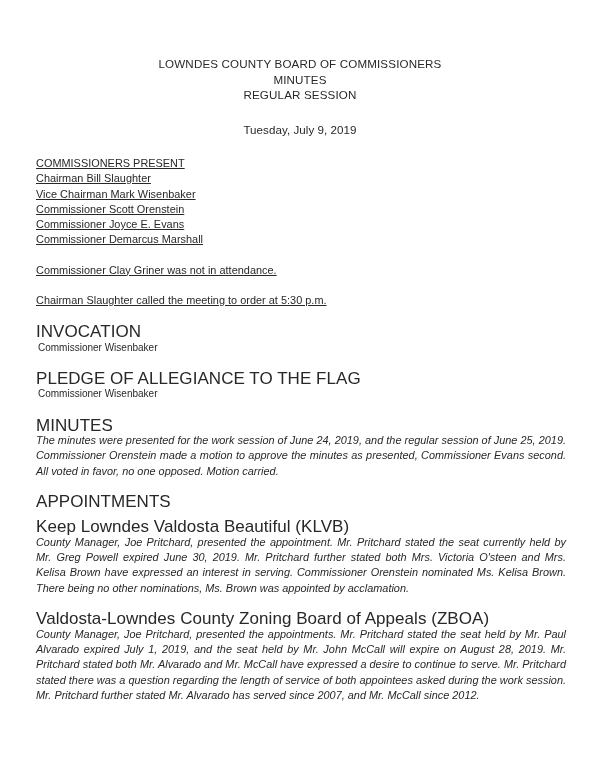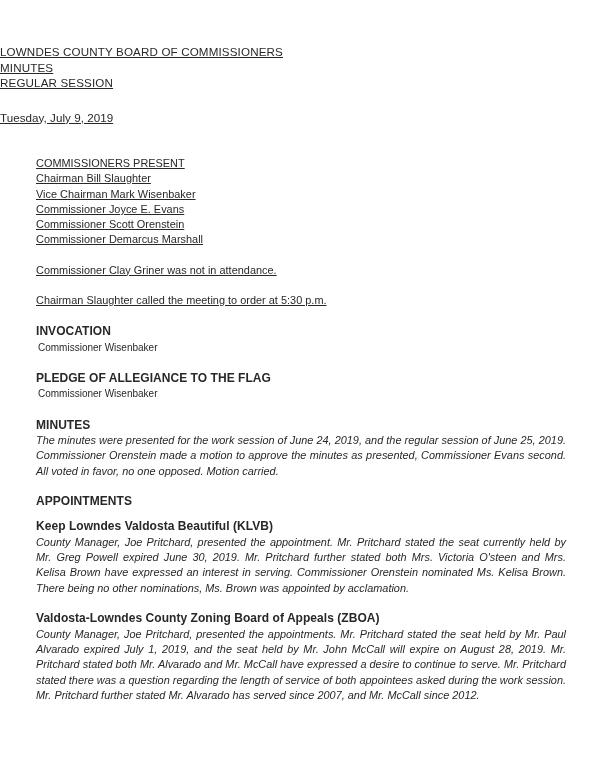--- a/index.html
+++ b/index.html
@@ -22,25 +22,24 @@
     width: 600px;
     height: 777px;
     background: #ffffff;
     box-sizing: border-box;
     padding: 0;
   }
 
   
   .doc-header {
     position: absolute;
-    top: 44px;
+    top: 56px;
     left: 0;
     width: 600px;
-    text-align: left;
-    text-decoration: underline;
+    text-align: center;
   }
   .doc-header .hline {
     font-size: 11.6px;
     line-height: 15.6px;
     letter-spacing: 0.15px;
     white-space: nowrap;
   }
   .doc-header .hline.date {
     letter-spacing: 0.05px;
     margin-top: 19px;
@@ -59,23 +58,23 @@
   .roster-line,
   .plain-line {
     font-size: 10.9px;
     line-height: 15.3px;
     letter-spacing: 0.02px;
     white-space: nowrap;
     text-decoration: underline;
   }
 
   .section-head {
-    font-size: 12px;
+    font-size: 17px;
     line-height: 15.3px;
-    font-weight: bold;
+    font-weight: normal;
     letter-spacing: 0.05px;
   }
 
   .sub-line {
     font-size: 10px;
     line-height: 15.3px;
     padding-left: 2px;
     white-space: nowrap;
   }
 
@@ -105,22 +104,22 @@
     <div class="hline">REGULAR SESSION</div>
     <div class="hline date">Tuesday, July 9, 2019</div>
   </div>
 
   <div class="body-col">
 
     <div class="block">
       <div class="roster-line">COMMISSIONERS PRESENT</div>
       <div class="roster-line">Chairman Bill Slaughter</div>
       <div class="roster-line">Vice Chairman Mark Wisenbaker</div>
+      <div class="roster-line">Commissioner Scott Orenstein</div>
       <div class="roster-line">Commissioner Joyce E. Evans</div>
-      <div class="roster-line">Commissioner Scott Orenstein</div>
       <div class="roster-line">Commissioner Demarcus Marshall</div>
     </div>
 
     <div class="gap-md"></div>
 
     <div class="plain-line">Commissioner Clay Griner was not in attendance.</div>
 
     <div class="gap-md"></div>
 
     <div class="plain-line">Chairman Slaughter called the meeting to order at 5:30 p.m.</div>

